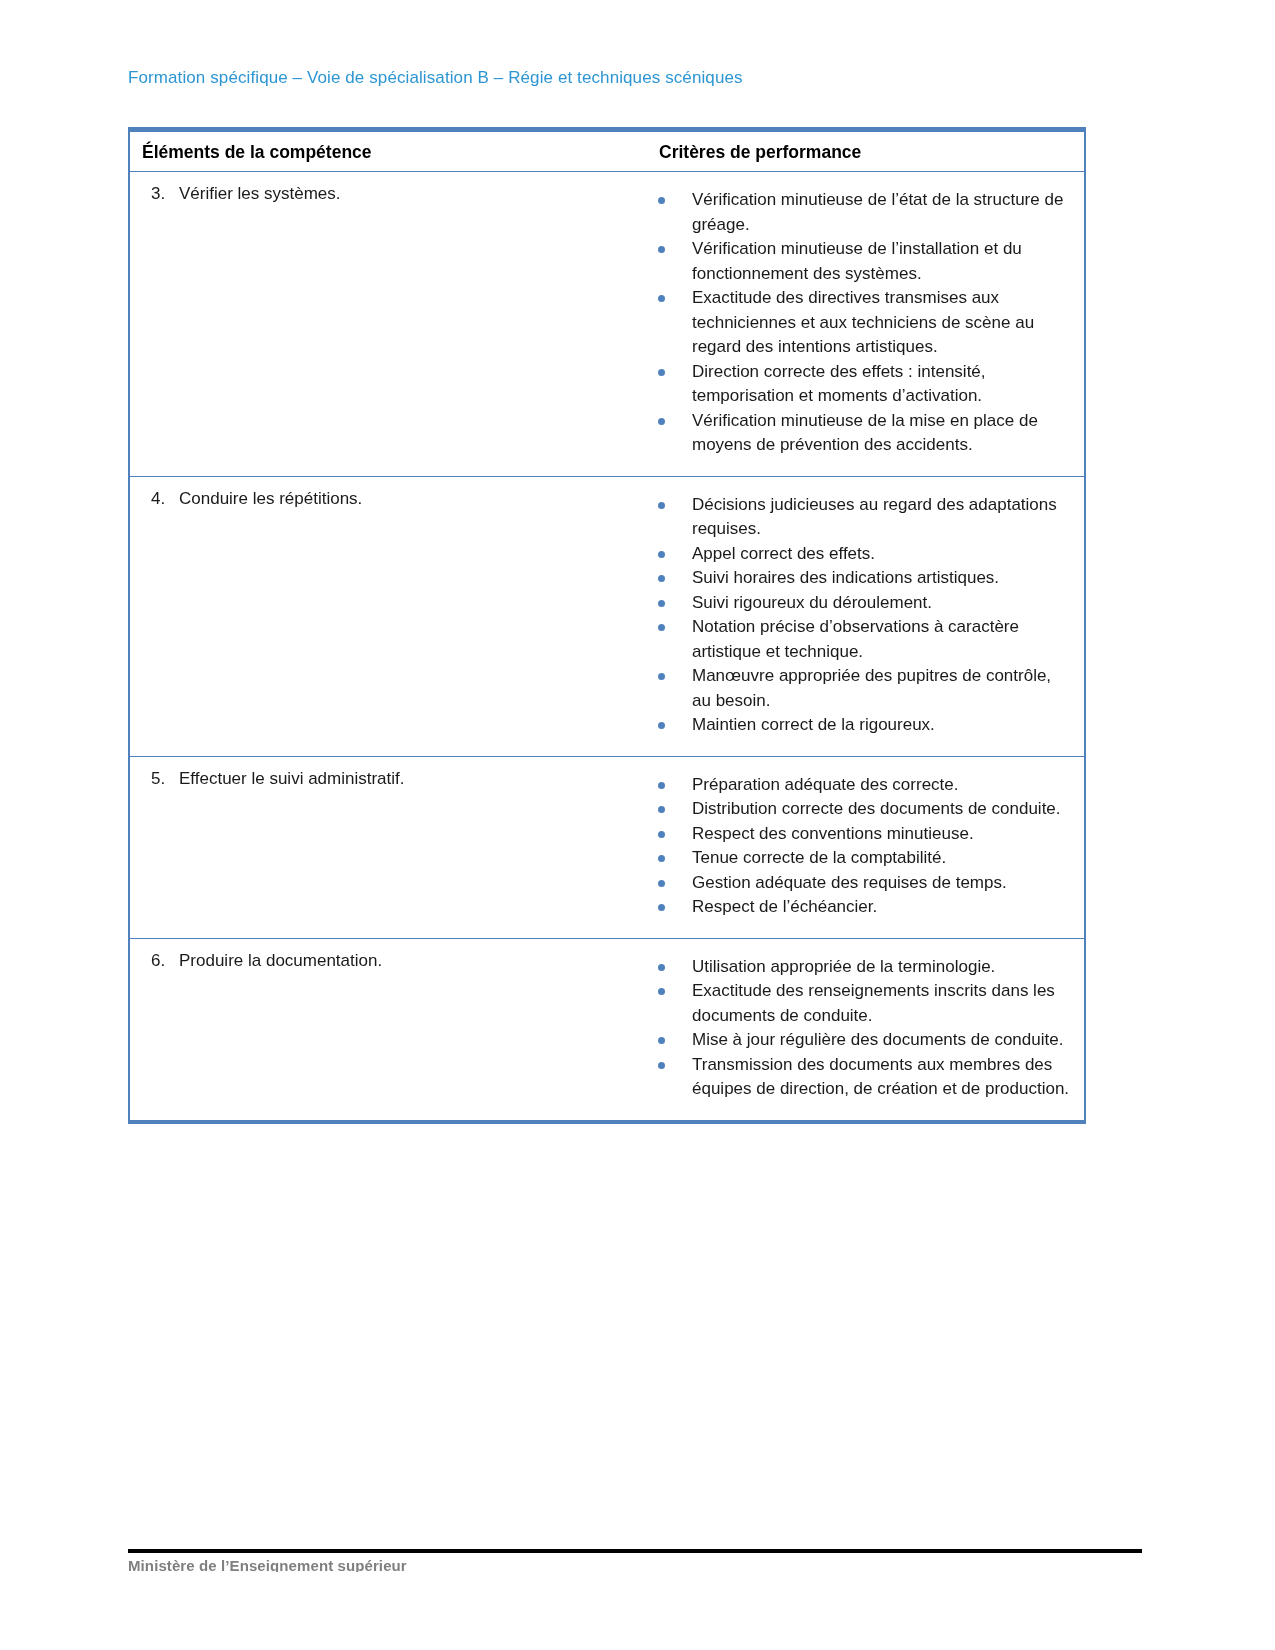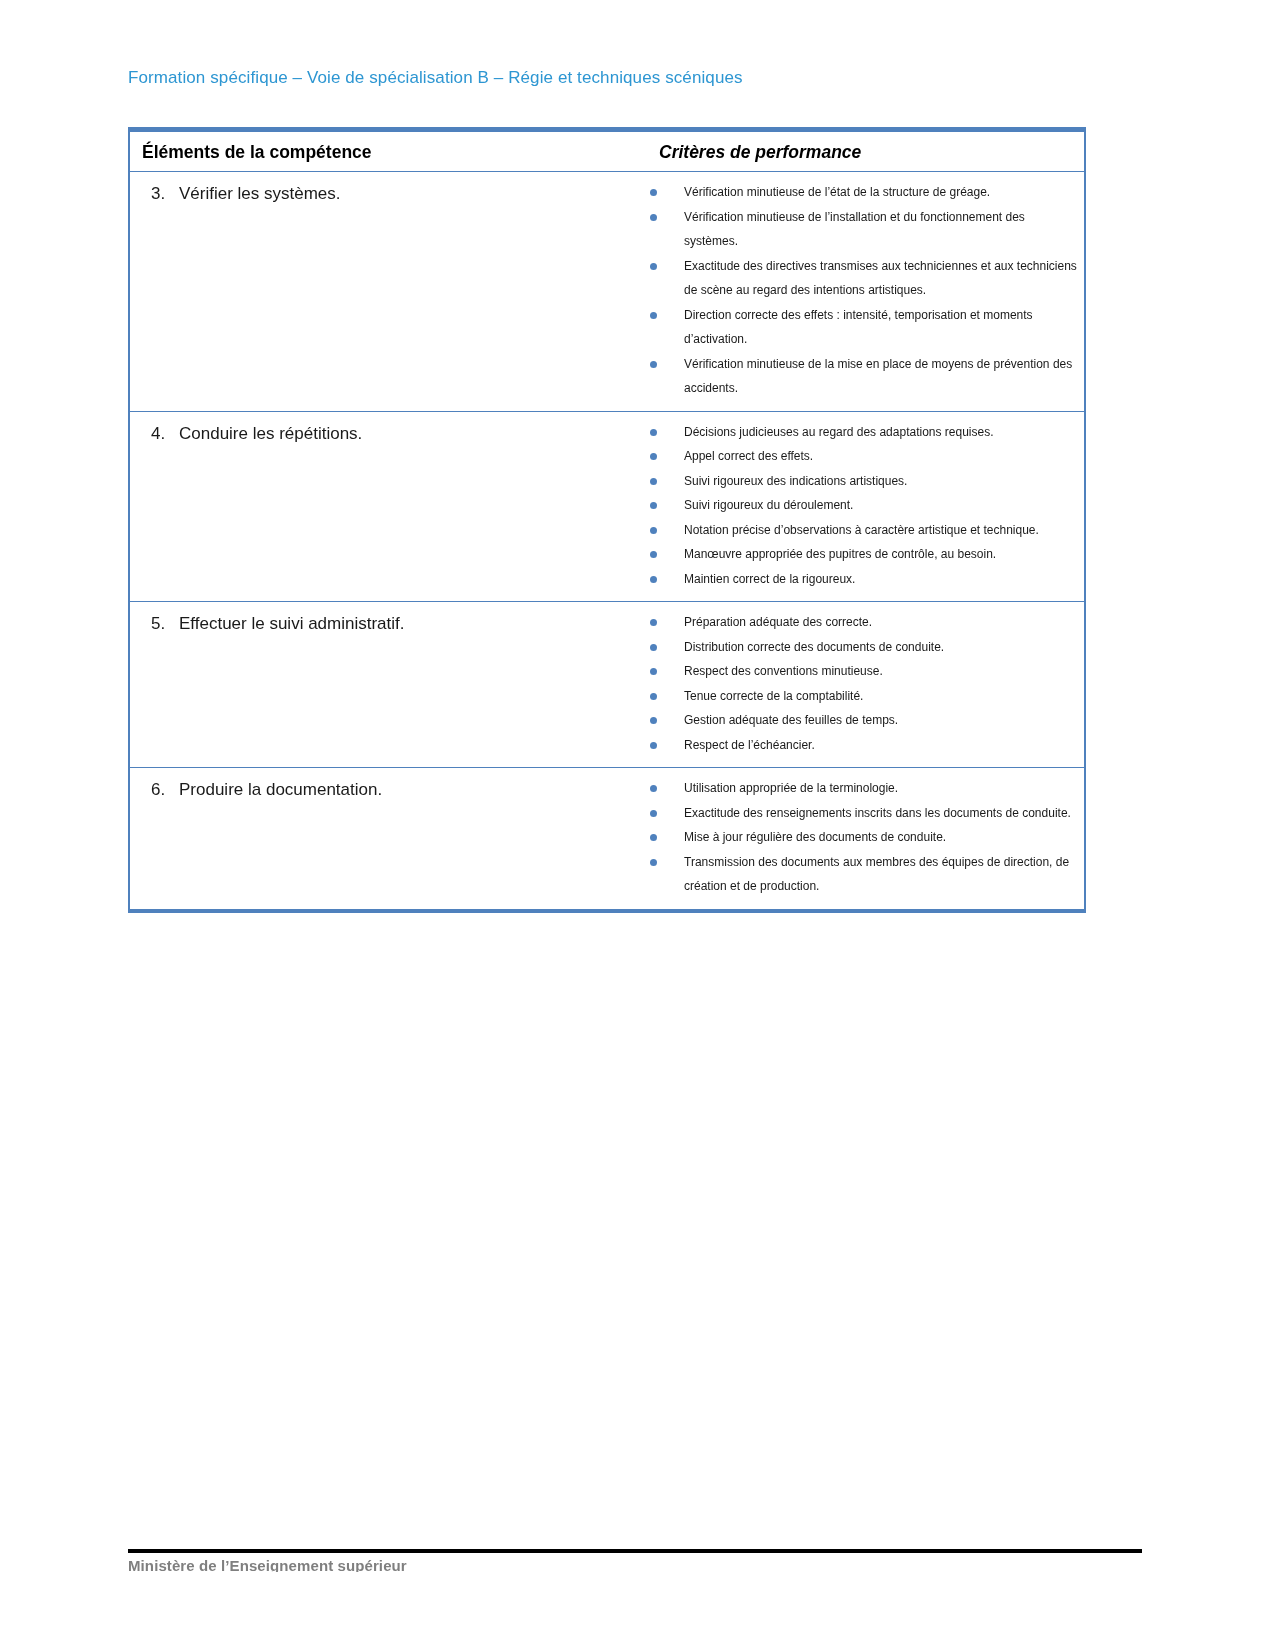--- a/index.html
+++ b/index.html
@@ -46,41 +46,41 @@
     font-weight: normal;
   }
   .competency-table thead th {
     border-bottom: 1px solid var(--tborder);
     font-size: 17.5px;
     font-weight: bold;
     color: #000000;
     padding: 10px 12px 8px 12px;
   }
   th.col-elements { width: 518px; }
-  th.col-criteria { padding-left: 0; font-style: italic; }
+  th.col-criteria { padding-left: 0; }
   .competency-table tbody tr + tr td {
     border-top: 1px solid var(--tborder);
   }
   td.element-cell {
     padding: 10px 12px 10px 21px;
     font-size: 17px;
     line-height: 24px;
   }
   .element-number {
     display: inline-block;
     width: 28px;
   }
   td.criteria-cell {
     padding: 8px 6px 10px 0;
   }
   .criteria-list {
-    margin: 0;
+    margin: 8px;
     padding: 0;
     list-style: none;
-    font-size: 12px;
+    font-size: 17px;
     line-height: 24.5px;
   }
   .criteria-list li {
     position: relative;
     padding-left: 37px;
   }
   .criteria-list li::before {
     content: "";
     position: absolute;
     left: 3px;
@@ -142,40 +142,40 @@
     </tr>
 
     <tr>
       <td class="element-cell">
         <span class="element-number">4.</span><span class="element-label">Conduire les répétitions.</span>
       </td>
       <td class="criteria-cell">
         <ul class="criteria-list">
               <li>Décisions judicieuses au regard des adaptations requises.</li>
               <li>Appel correct des effets.</li>
-              <li>Suivi rigoureux des indications artistiques.</li>
+              <li>Suivi horaires des indications artistiques.</li>
               <li>Suivi rigoureux du déroulement.</li>
               <li>Notation précise d’observations à caractère artistique et technique.</li>
               <li>Manœuvre appropriée des pupitres de contrôle, au besoin.</li>
               <li>Maintien correct de la rigoureux.</li>
             </ul>
       </td>
     </tr>
 
     <tr>
       <td class="element-cell">
         <span class="element-number">5.</span><span class="element-label">Effectuer le suivi administratif.</span>
       </td>
       <td class="criteria-cell">
         <ul class="criteria-list">
               <li>Préparation adéquate des correcte.</li>
               <li>Distribution correcte des documents de conduite.</li>
               <li>Respect des conventions minutieuse.</li>
               <li>Tenue correcte de la comptabilité.</li>
-              <li>Gestion adéquate des feuilles de temps.</li>
+              <li>Gestion adéquate des requises de temps.</li>
               <li>Respect de l’échéancier.</li>
             </ul>
       </td>
     </tr>
 
     <tr>
       <td class="element-cell">
         <span class="element-number">6.</span><span class="element-label">Produire la documentation.</span>
       </td>
       <td class="criteria-cell">

